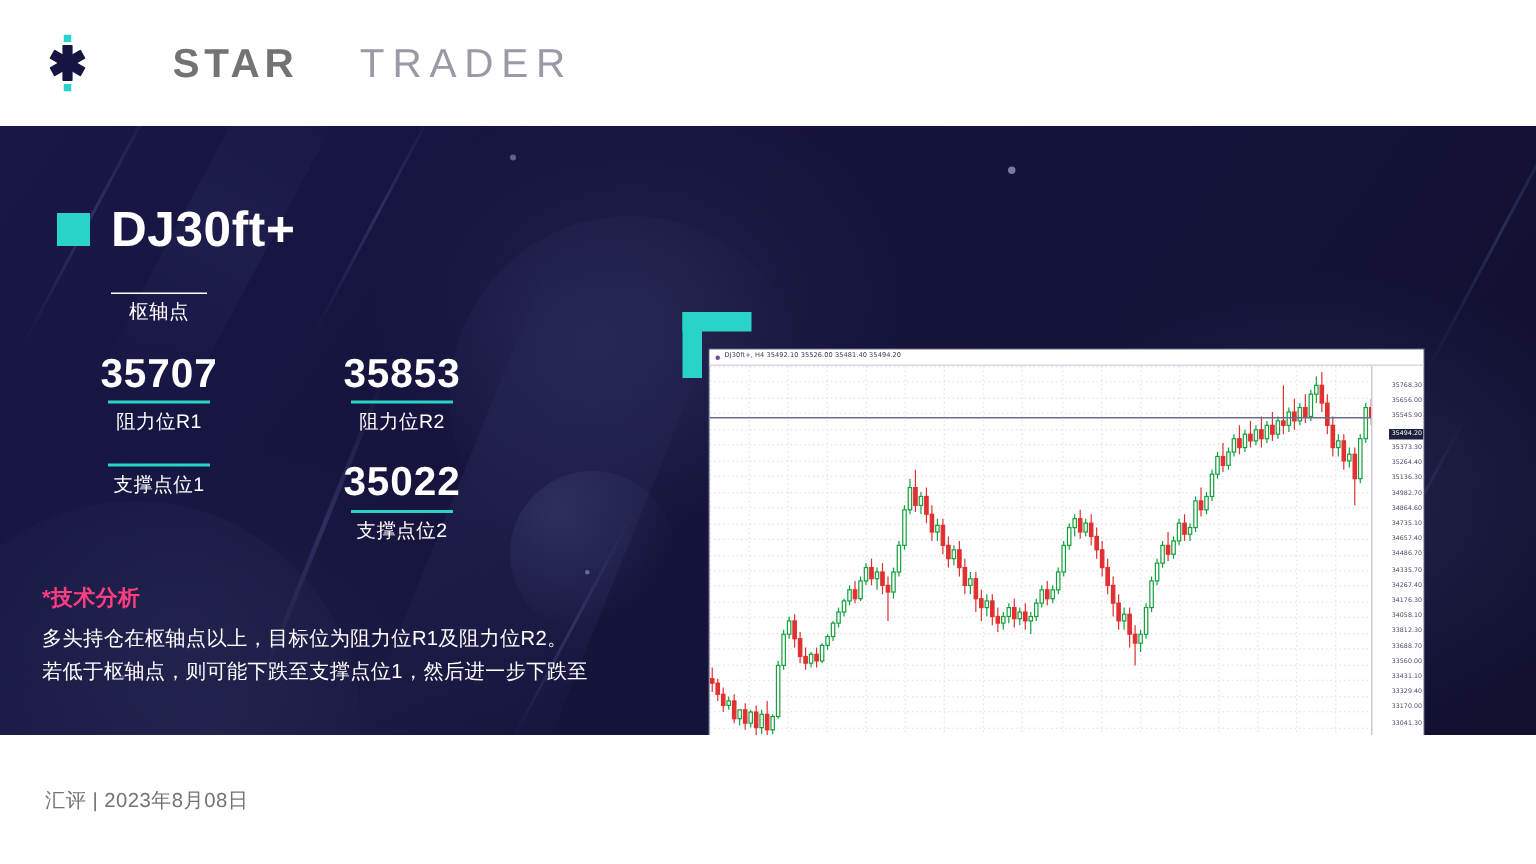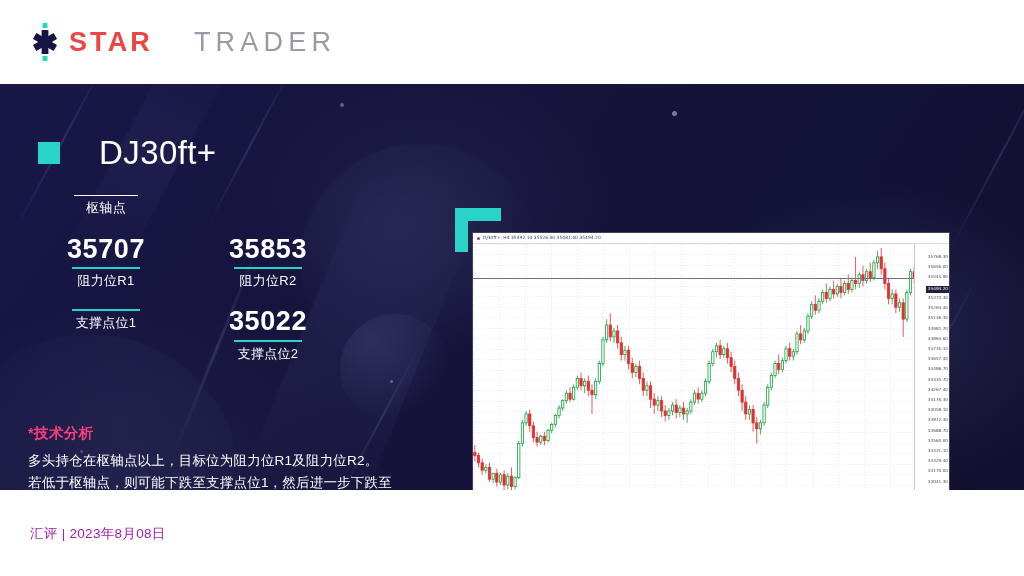--- a/index.html
+++ b/index.html
@@ -34,21 +34,21 @@
     flex: none;
   }
   .logo-mark svg { display: block; }
   .logo-text {
     font-size: 27px;
     font-weight: bold;
     letter-spacing: 3.1px;
     line-height: 1;
     white-space: nowrap;
   }
-  .logo-star { color: #ef4444; }
+  .logo-star { color: #737373; margin-left: 46px; }
   .logo-trader { color: #9a9aa6; font-weight: normal; letter-spacing: 5.2px; margin-left: 41px; }
 
   
   .panel {
     position: absolute;
     left: 0; top: 84px;
     width: 1024px; height: 406px;
     background:
       radial-gradient(ellipse 300px 220px at 880px 250px, rgba(60,62,110,0.40) 0%, rgba(60,62,110,0) 70%),
       radial-gradient(ellipse 260px 200px at 430px 120px, rgba(52,55,100,0.30) 0%, rgba(52,55,100,0) 70%),
@@ -83,25 +83,24 @@
   }
   .title-square {
     width: 22px; height: 22px;
     background: #2ad3c8;
     margin-right: 14px;
     flex: none;
   }
   .title-text {
     color: #ffffff;
     font-size: 33px;
-    font-weight: normal;
+    font-weight: bold;
     letter-spacing: 0.4px;
     line-height: 1;
     white-space: nowrap;
-    margin-left: 25px;
   }
 
   
   .levels { position: absolute; left: 0; top: 108px; width: 440px; }
   .lv-row { display: flex; }
   .lv {
     text-align: center;
     width: 132px;
     margin-bottom: 2px;
   }
@@ -130,21 +129,20 @@
   .row2 { margin-top: 16px; }
 
   
   .analysis { position: absolute; left: 28px; top: 305px; width: 400px; }
   .analysis-title {
     color: #ff3d7f;
     font-size: 14.5px;
     font-weight: bold;
     letter-spacing: 0.4px;
     margin-bottom: 7px;
-    margin-top: 35px;
   }
   .analysis-body {
     color: #ffffff;
     font-size: 13.5px;
     line-height: 1.62;
     letter-spacing: 0.2px;
   }
 
   
   .bracket { position: absolute; }
@@ -235,21 +233,21 @@
   
   .footer {
     position: absolute;
     left: 0; top: 490px;
     width: 1024px; height: 86px;
     background: #ffffff;
   }
   .footer-text {
     position: absolute;
     left: 30px; top: 35px;
-    color: #a21caf;
+    color: #737373;
     font-size: 13.5px;
     letter-spacing: 0.3px;
   }
 </style>
 </head>
 <body>
 
 <div class="header">
   <div class="logo-wrap">
     <div class="logo-mark">

